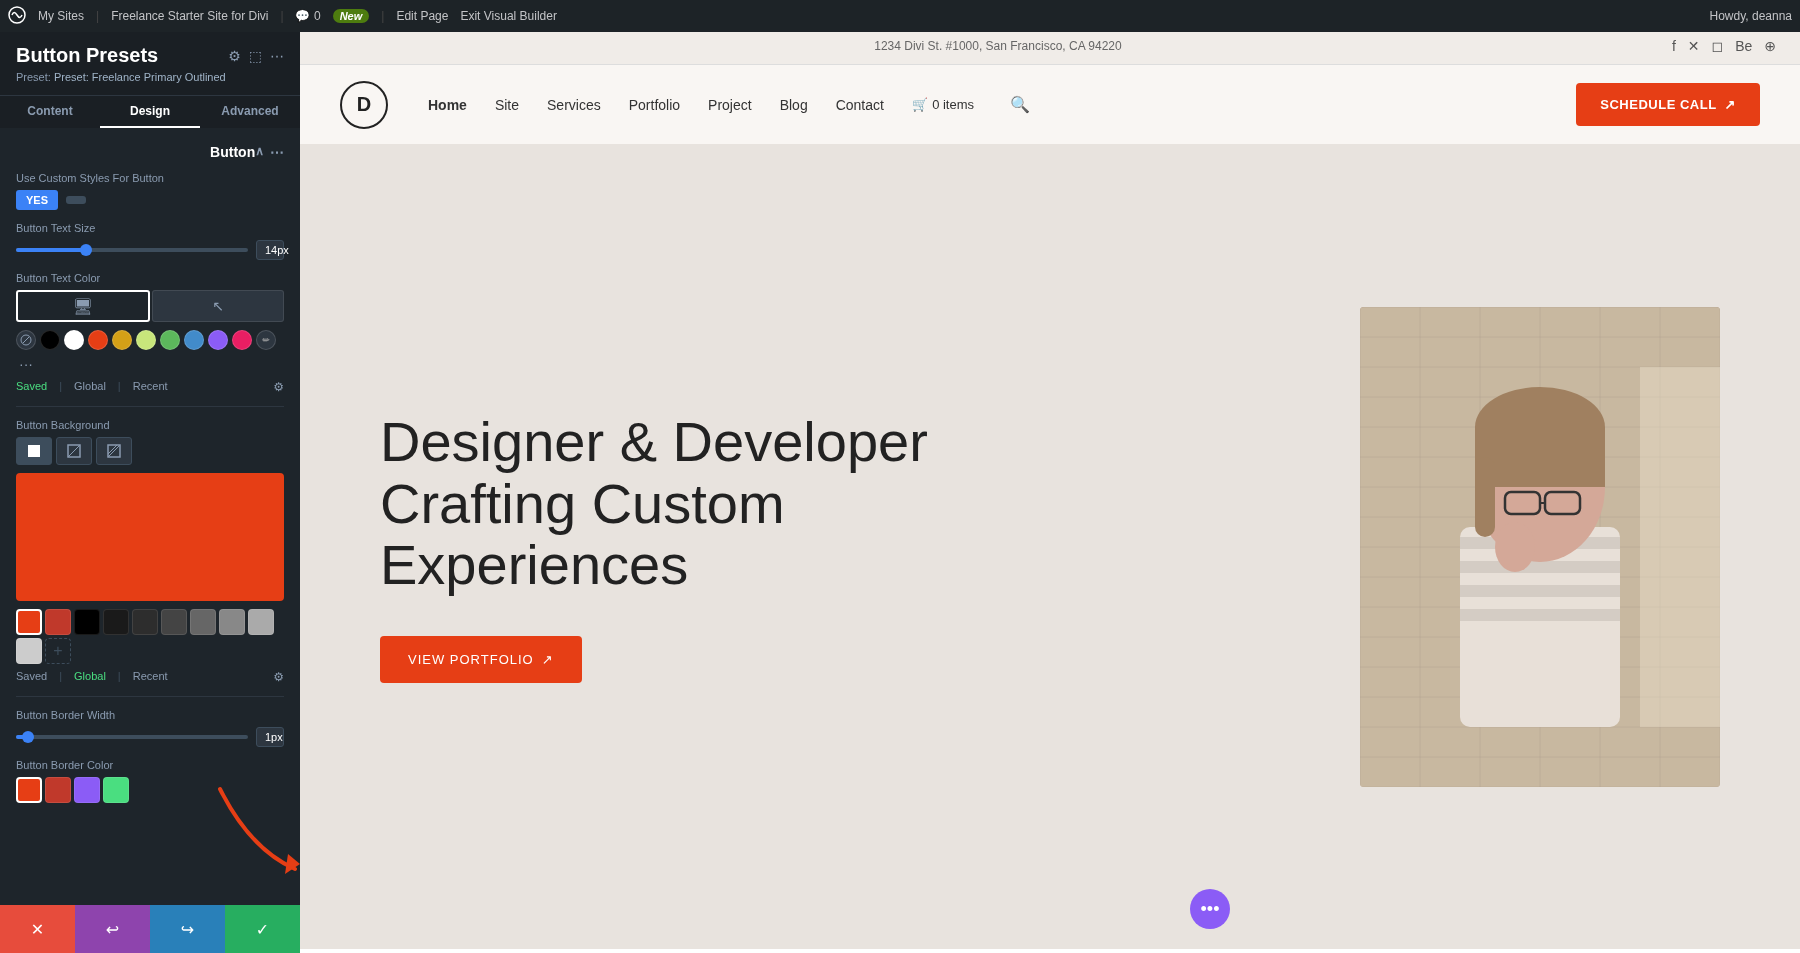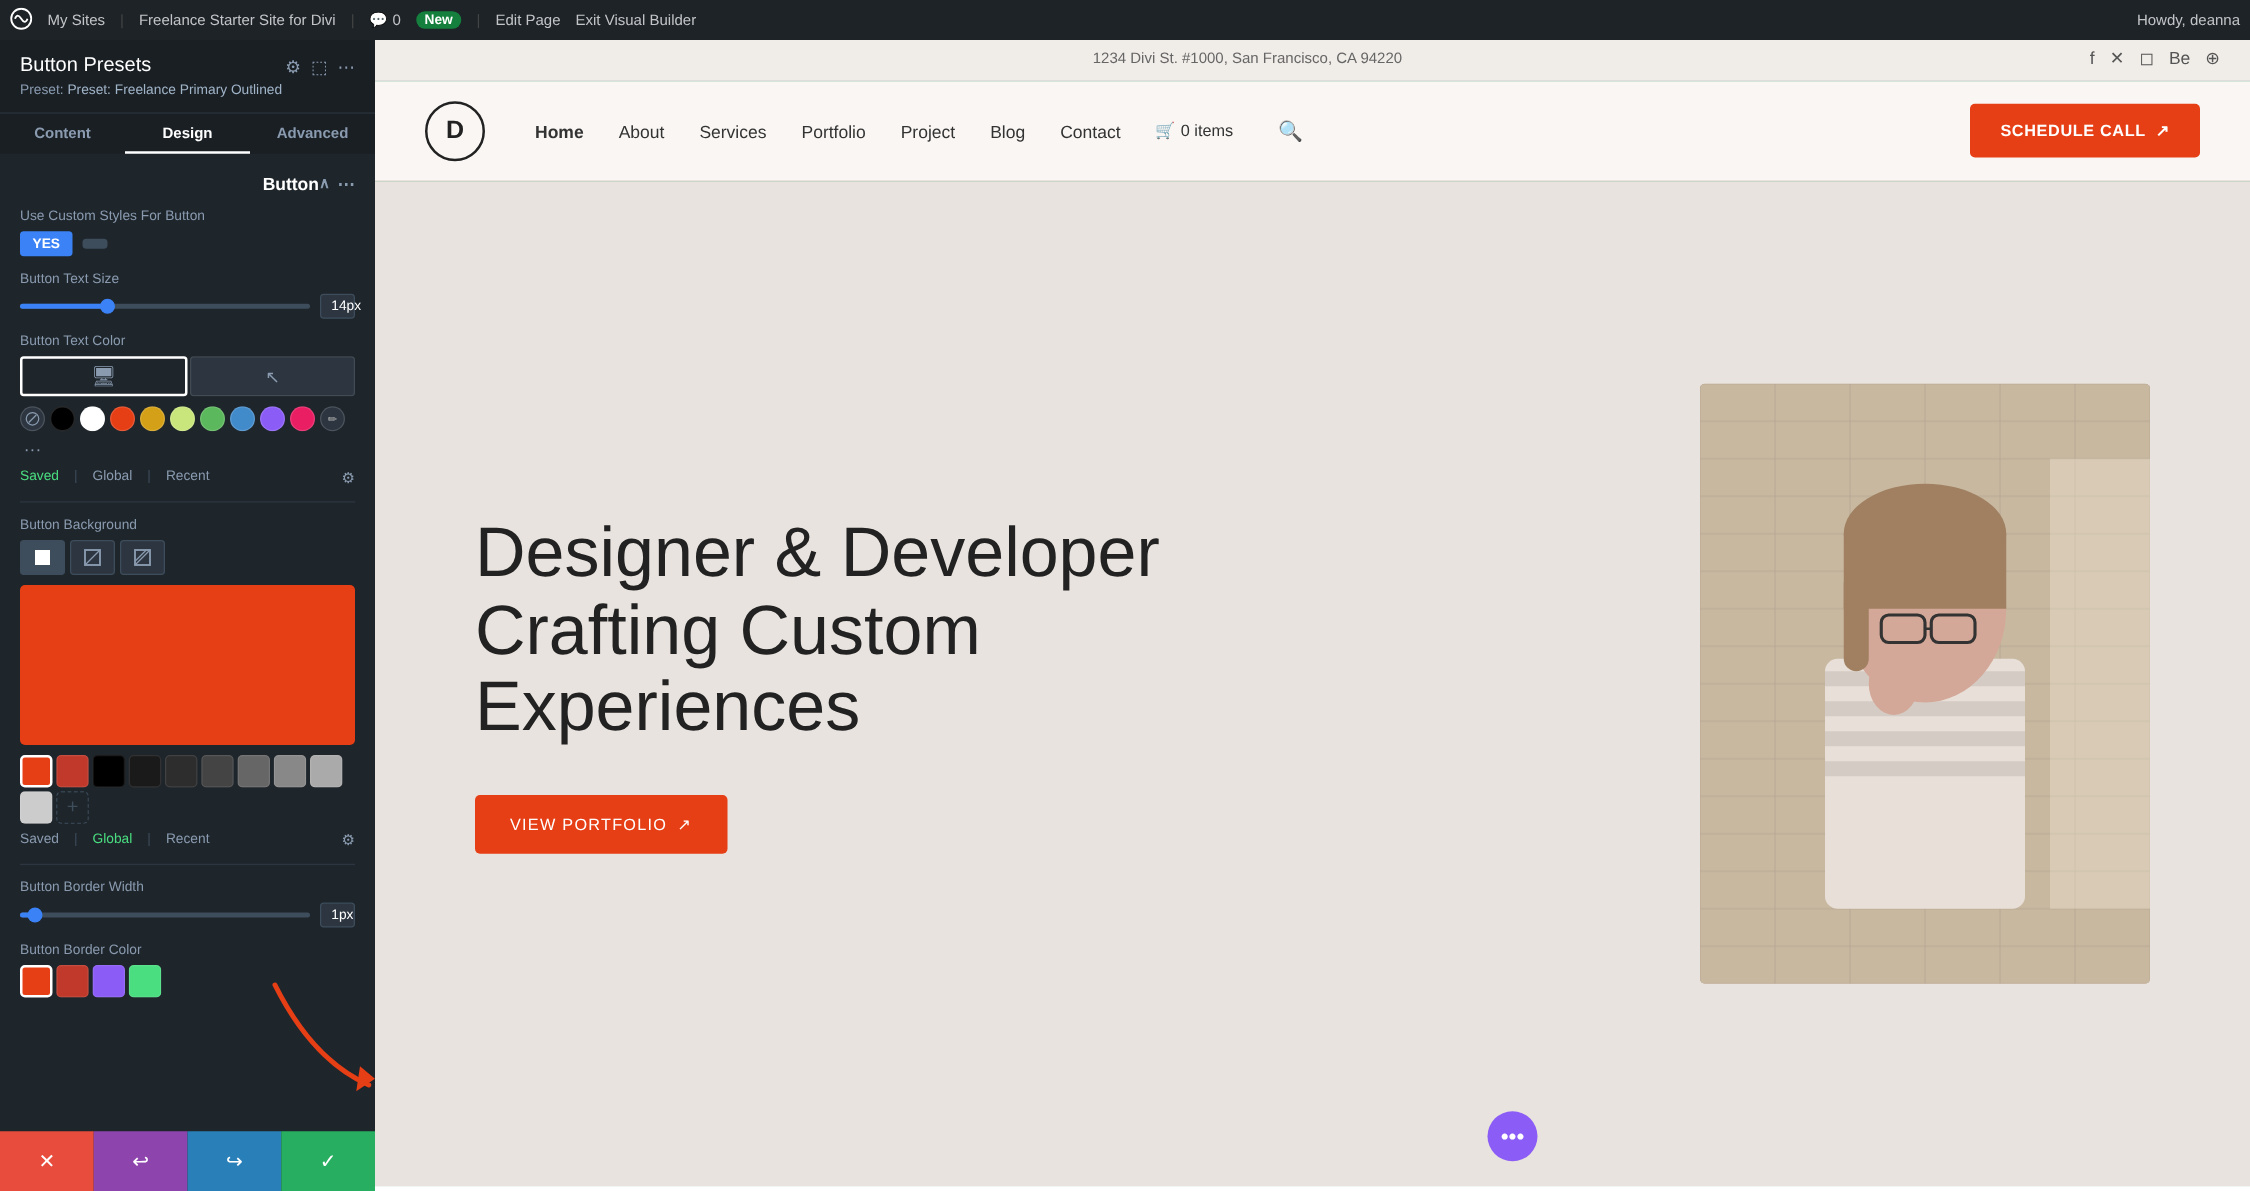--- a/index.html
+++ b/index.html
@@ -15,26 +15,27 @@
       padding: 16px 8px;
       gap: 12px;
       font-size: 12px;
       position: fixed;
       top: 0; left: 0; right: 0;
       z-index: 1000;
     }
     .admin-bar a { color: #c3c4c7; text-decoration: none; font-size: 12px; }
     .admin-bar .sep { color: #444; }
     .admin-bar .new-badge {
-      background: #15803d;
+      background: #4d7c0f;
       color: #fff;
       border-radius: 9px;
       padding: 1px 7px;
       font-size: 11px;
       font-weight: 600;
+      font-style: italic;
     }
     .admin-bar-right { margin-left: auto; color: #c3c4c7; font-size: 12px; }
 
     
     .left-panel {
       position: fixed;
       top: 32px;
       left: 0;
       width: 300px;
       bottom: 0;
@@ -50,22 +51,22 @@
       padding: 12px 16px;
       border-bottom: 1px solid #2d3640;
     }
     .panel-title-row {
       display: flex;
       align-items: center;
       justify-content: space-between;
       margin-bottom: 4px;
     }
     .panel-title {
-      font-size: 16px;
-      font-weight: 400;
+      font-size: 20px;
+      font-weight: 700;
       color: #fff;
     }
     .panel-title-icons { display: flex; gap: 8px; align-items: center; }
     .panel-title-icons span { color: #8a9bb0; font-size: 14px; cursor: pointer; }
     .panel-preset {
       font-size: 11px;
       color: #8a9bb0;
     }
     .panel-preset span { color: #a0b4c8; }
 
@@ -721,21 +722,21 @@
       <span class="social-icon">◻</span>
       <span class="social-icon">Be</span>
       <span class="social-icon">⊕</span>
     </div>
   </div>
 
   <div class="site-nav">
     <div class="site-logo">D</div>
     <div class="nav-links">
       <a class="nav-link active">Home</a>
-      <a class="nav-link">About</a>
+      <a class="nav-link">Site</a>
       <a class="nav-link">Services</a>
       <a class="nav-link">Portfolio</a>
       <a class="nav-link">Project</a>
       <a class="nav-link">Blog</a>
       <a class="nav-link">Contact</a>
       <div class="nav-cart">
         <span>🛒</span>
         <span>0 items</span>
       </div>
       <span class="nav-search-icon">🔍</span>

